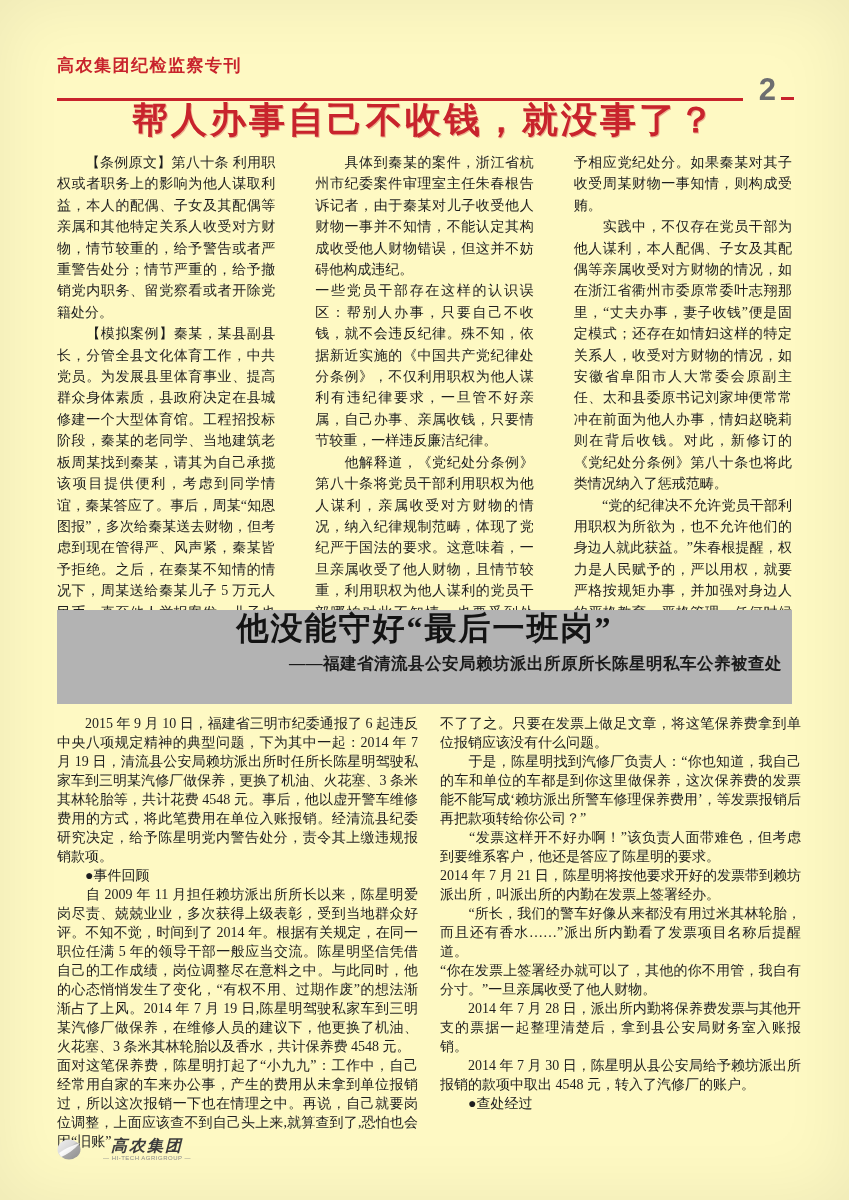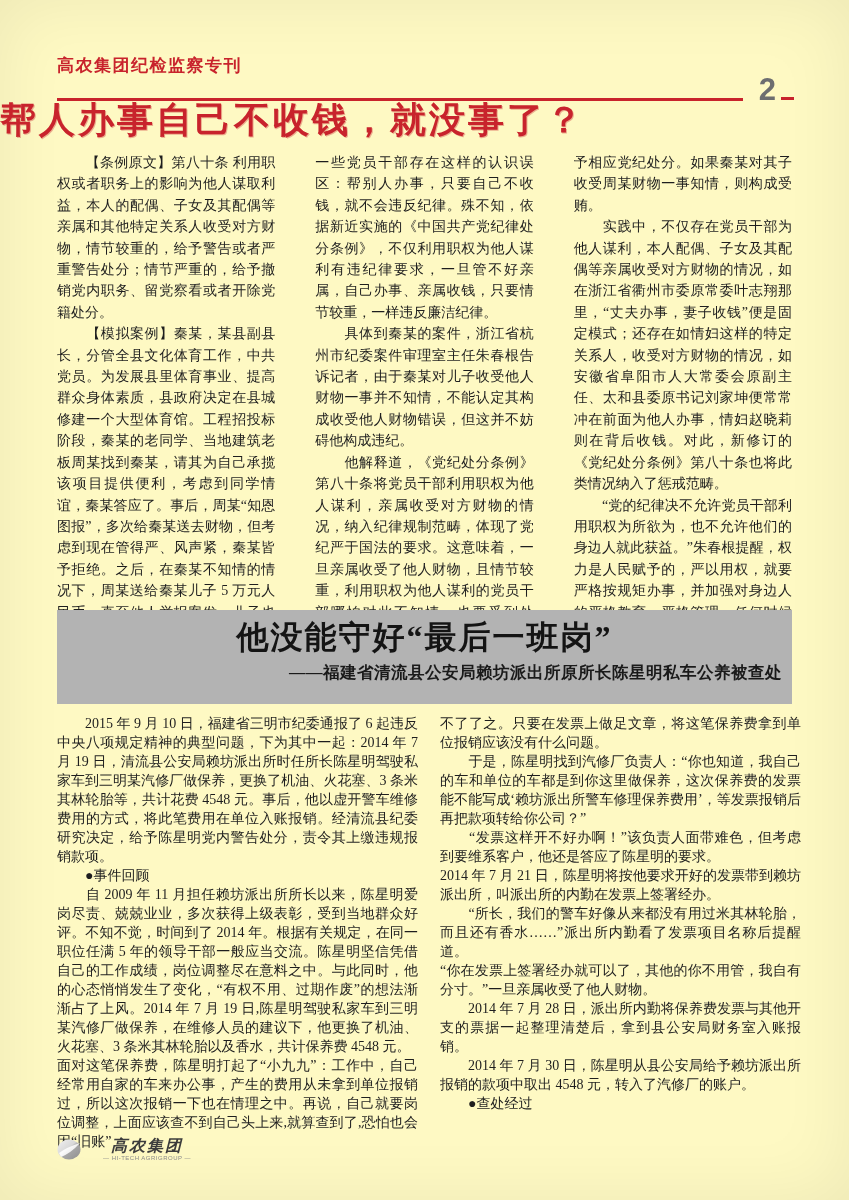--- a/index.html
+++ b/index.html
@@ -16,40 +16,40 @@
   }
   .rule-row{display:flex;align-items:flex-end;margin-top:3px;}
   .rule-long{flex:1;height:3px;background:var(--accent,#c8232c);}
   .page-number{
     font-family:"Liberation Sans",sans-serif;font-weight:bold;font-size:31px;
     line-height:22px;color:var(--pagenum,#6d6e70);margin:0 5px 0 16px;
   }
   .rule-short{width:13px;height:3px;background:var(--accent,#c8232c);margin-bottom:1px;}
   
   .main-title{
-    position:absolute;top:96px;left:0;right:0;text-align:left;
+    position:absolute;top:96px;left:0;right:0;text-align:center;
     color:var(--accent,#c8232c);font-family:"Liberation Sans",sans-serif;
     font-weight:900;font-size:36px;letter-spacing:3px;
     text-shadow:1px 1px 0 rgba(200,35,44,0.35);
   }
   .columns3{position:absolute;top:152px;left:57px;right:57px;display:flex;gap:40px;}
   .columns3 .col{flex:1;min-width:0;}
   .columns2{position:absolute;top:714px;left:57px;right:48px;display:flex;gap:22px;}
   .columns2 .col{flex:1;min-width:0;}
   .col p.para{margin:0;text-align:justify;}
   .columns3 .col p.para{font-size:14px;line-height:21.4px;}
   .columns2 .col p.para{font-size:14px;line-height:19px;}
   
   .section-box{
     position:absolute;top:610px;left:57px;right:57px;height:94px;
     background:var(--sectionbg,#b3b3b3);
   }
   .section-title{
     text-align:center;font-family:"Liberation Serif",serif;font-weight:bold;
-    font-size:32px;color:#141414;letter-spacing:2px;padding-top:9px;line-height:36px;
+    font-size:32px;color:#141414;letter-spacing:2px;line-height:36px;
   }
   .section-subtitle{
     text-align:right;font-family:"Liberation Serif",serif;font-weight:bold;
     font-size:16.5px;color:#1a1a1a;padding-right:10px;margin-top:7px;letter-spacing:0.5px;
   }
   
   .footer-logo{position:absolute;left:57px;top:1137px;display:flex;align-items:flex-start;gap:22px;}
   .logo-sphere{width:24px;height:21px;margin-top:2px;}
   .logo-textwrap{display:flex;flex-direction:column;align-items:center;}
   .logo-text{
@@ -76,22 +76,22 @@
   </div>
 
   <div class="main-title">帮人办事自己不收钱，就没事了？</div>
 
   <div class="columns3">
     <div class="col">
         <p class="para">　　【条例原文】第八十条 利用职权或者职务上的影响为他人谋取利益，本人的配偶、子女及其配偶等亲属和其他特定关系人收受对方财物，情节较重的，给予警告或者严重警告处分；情节严重的，给予撤销党内职务、留党察看或者开除党籍处分。</p>
         <p class="para">　　【模拟案例】秦某，某县副县长，分管全县文化体育工作，中共党员。为发展县里体育事业、提高群众身体素质，县政府决定在县城修建一个大型体育馆。工程招投标阶段，秦某的老同学、当地建筑老板周某找到秦某，请其为自己承揽该项目提供便利，考虑到同学情谊，秦某答应了。事后，周某“知恩图报”，多次给秦某送去财物，但考虑到现在管得严、风声紧，秦某皆予拒绝。之后，在秦某不知情的情况下，周某送给秦某儿子 5 万元人民币。直至他人举报案发，儿子也未将收受周某财物一事告知秦某。“办事者不收钱,收钱者不办事”。现实中，</p>
       </div>
     <div class="col">
+        <p class="para">　　具体到秦某的案件，浙江省杭州市纪委案件审理室主任朱春根告诉记者，由于秦某对儿子收受他人财物一事并不知情，不能认定其构成收受他人财物错误，但这并不妨碍他构成违纪。</p>
         <p class="para">一些党员干部存在这样的认识误区：帮别人办事，只要自己不收钱，就不会违反纪律。殊不知，依据新近实施的《中国共产党纪律处分条例》，不仅利用职权为他人谋利有违纪律要求，一旦管不好亲属，自己办事、亲属收钱，只要情节较重，一样违反廉洁纪律。</p>
-        <p class="para">　　具体到秦某的案件，浙江省杭州市纪委案件审理室主任朱春根告诉记者，由于秦某对儿子收受他人财物一事并不知情，不能认定其构成收受他人财物错误，但这并不妨碍他构成违纪。</p>
         <p class="para">　　他解释道，《党纪处分条例》第八十条将党员干部利用职权为他人谋利，亲属收受对方财物的情况，纳入纪律规制范畴，体现了党纪严于国法的要求。这意味着，一旦亲属收受了他人财物，且情节较重，利用职权为他人谋利的党员干部哪怕对此不知情，也要受到处分。本案中，秦某利用职权为周某谋利，其子收受周某 5 万元，应视情节轻重，给</p>
       </div>
     <div class="col">
         <p class="para">予相应党纪处分。如果秦某对其子收受周某财物一事知情，则构成受贿。</p>
         <p class="para">　　实践中，不仅存在党员干部为他人谋利，本人配偶、子女及其配偶等亲属收受对方财物的情况，如在浙江省衢州市委原常委叶志翔那里，“丈夫办事，妻子收钱”便是固定模式；还存在如情妇这样的特定关系人，收受对方财物的情况，如安徽省阜阳市人大常委会原副主任、太和县委原书记刘家坤便常常冲在前面为他人办事，情妇赵晓莉则在背后收钱。对此，新修订的《党纪处分条例》第八十条也将此类情况纳入了惩戒范畴。</p>
         <p class="para">　　“党的纪律决不允许党员干部利用职权为所欲为，也不允许他们的身边人就此获益。”朱春根提醒，权力是人民赋予的，严以用权，就要严格按规矩办事，并加强对身边人的严格教育、严格管理，任何时候都不能公权私用、以权谋私。</p>
         <p class="para">　　来源：中国纪检监察报</p>
       </div>
   </div>
 

